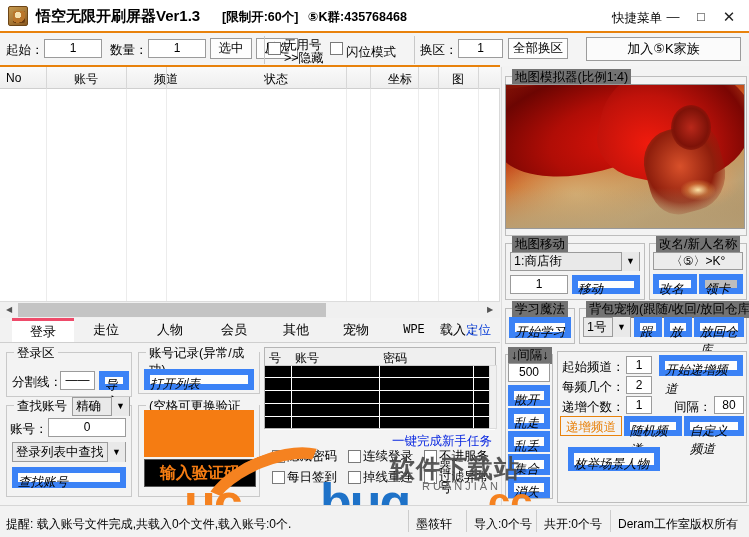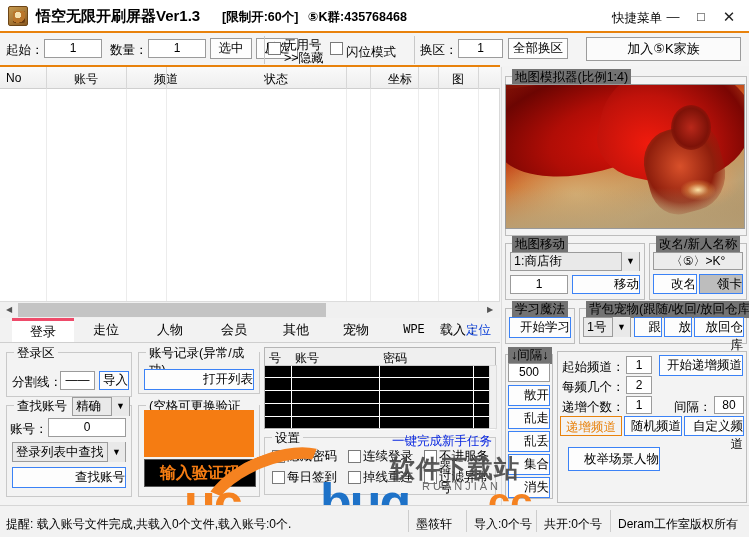--- a/index.html
+++ b/index.html
@@ -67,22 +67,22 @@
   .tab{position:absolute;top:0;height:24px;line-height:24px;font-size:13px;text-align:center;cursor:pointer;}
   .tab.active{background:#fff;border-top:3px solid #ee4b6a;box-sizing:border-box;line-height:21px;}
   .locate{position:absolute;left:466px;top:4px;font-size:12.5px;color:#0a3fd8;cursor:pointer;}
 
   
   .tabbody{position:absolute;left:0;top:343px;width:500px;height:162px;background:#f3f3f3;}
   .grp{position:absolute;border:1px solid #c9c9c9;box-sizing:border-box;background:transparent;}
   .grp > .cap{position:absolute;top:-8px;left:7px;background:#f3f3f3;padding:0 3px;font-size:12.5px;}
   .fld{position:absolute;border:1px solid #9b9b9b;background:#fff;box-sizing:border-box;
     text-align:center;font-size:12px;}
-  .btn{position:absolute;border:1px solid #3b82f6;background:#fdfdfd;box-sizing:border-box;
-    text-align:right;font-size:12.5px;cursor:pointer;}
+  .btn{position:absolute;border:6px solid #3b82f6;background:#fdfdfd;box-sizing:border-box;
+    text-align:left;font-size:12.5px;cursor:pointer;font-style:italic;}
   .combo{position:absolute;border:1px solid #9b9b9b;background:#e9e9e9;box-sizing:border-box;
     font-size:12.5px;cursor:pointer;}
   .combo .arrow{position:absolute;right:0;top:-1px;bottom:-1px;width:17px;background:#e9e9e9;
     border-left:1px solid #9b9b9b;text-align:center;font-size:9px;}
   .captcha-img{position:absolute;background:#f57c12;}
   .captcha-in{position:absolute;background:#000;border:1px solid #555;box-sizing:border-box;
     color:#f57c12;font-size:16px;text-align:center;font-weight:bold;}
   .acct-tbl{position:absolute;background:#fff;border:1px solid #b5b5b5;box-sizing:border-box;}
   .acct-head{position:absolute;left:0;top:0;right:0;height:18px;background:#efefef;
     border-bottom:1px solid #cdcdcd;box-sizing:border-box;}
@@ -275,23 +275,20 @@
         <div class="acct-row" style="top:26px;"></div>
         <div class="acct-row" style="top:39px;"></div>
         <div class="acct-row" style="top:52px;"></div>
         <div class="acct-col" style="left:26px;"></div>
         <div class="acct-col" style="left:114px;"></div>
         <div class="acct-col" style="left:208px;"></div>
       </div>
     </div>
     <div class="scrollv" style="left:489px;top:22px;width:8px;height:64px;"></div>
 
-    <div class="grp" style="left:264px;top:94px;width:232px;height:58px;">
-      <div class="cap">设置</div>
-    </div>
     <div class="onekey" style="left:392px;top:90px;">一键完成新手任务</div>
 
     <div class="chk" style="left:272px;top:107px;"></div>
     <div class="chk-lbl" style="left:287px;top:108px;">隐藏密码</div>
     <div class="chk" style="left:348px;top:107px;"></div>
     <div class="chk-lbl" style="left:363px;top:108px;">连续登录</div>
     <div class="chk" style="left:424px;top:107px;"></div>
     <div class="chk-lbl" style="left:439px;top:108px;">不进服务器</div>
 
     <div class="chk" style="left:272px;top:128px;"></div>

